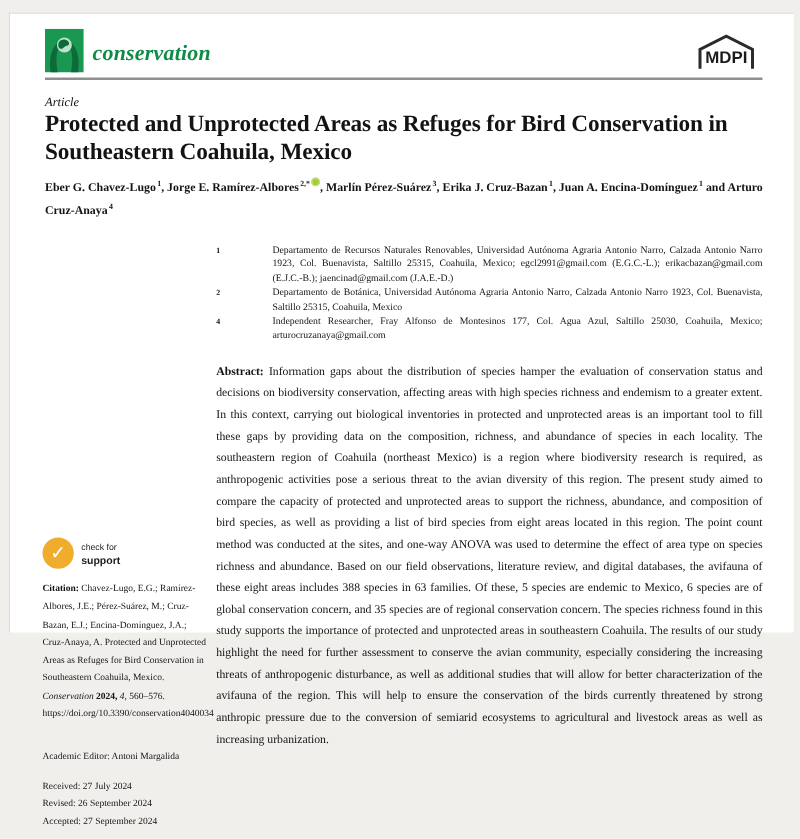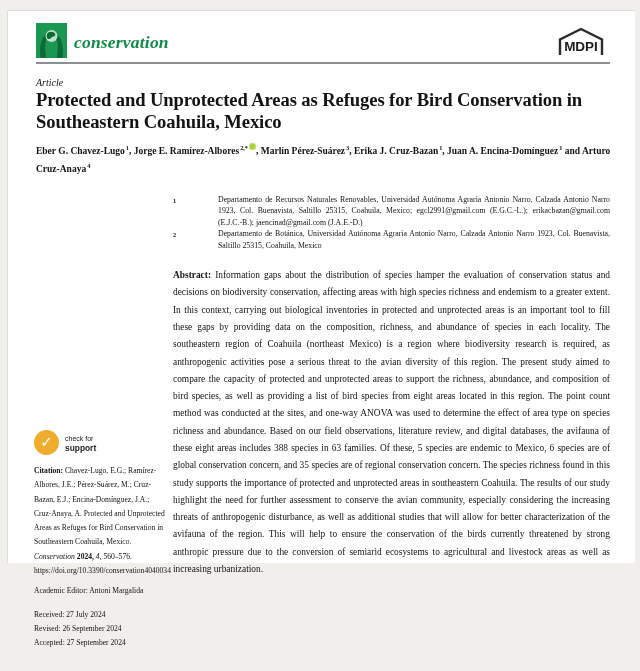--- a/index.html
+++ b/index.html
@@ -4,21 +4,21 @@
 <style>
   * { margin:0; padding:0; box-sizing:border-box; }
   html,body { width:640px; height:671px; overflow:hidden; }
   body {
     background:#f1efec;
     font-family:"Liberation Serif","DejaVu Serif",serif;
     color:#131313;
     position:relative;
   }
   .page {
-    position:absolute; left:7px; top:10px; width:628px; height:553px;
+    position:absolute; left:7px; top:10px; width:628px; height:496px;
     background:#ffffff;
     border-left:1px solid #dedcda; border-top:1px solid #dedcda;
   }
   
   .logo-box { position:absolute; left:28px; top:12px; width:31px; height:35px; }
   .journal-name {
     position:absolute; left:66px; top:21px;
     font-size:17.5px; font-style:italic; font-weight:bold; color:#0e8c46;
     letter-spacing:.2px;
   }
@@ -55,21 +55,21 @@
     width:25px; height:25px; border-radius:50%; background:#f0ad2d;
     color:#fff; font-size:15px; font-weight:bold; line-height:25px; text-align:center;
     font-family:"DejaVu Sans","Liberation Sans",sans-serif;
   }
   .badge-text { margin-left:6px; color:#1c1c1c; line-height:8.5px; padding-top:2px;}
   .badge-line1 { font-size:7px; font-family:"Liberation Sans","DejaVu Sans",sans-serif; }
   .badge-line2 { font-size:8.4px; font-weight:bold; font-family:"Liberation Sans","DejaVu Sans",sans-serif; }
   .citation { margin-top:9px; line-height:14.3px; }
   .citation .ital { font-style:italic; }
   .citation .bold { font-weight:bold; }
-  .academic-editor { margin-top:6px; line-height:14.3px; }
+  .academic-editor { margin-top:20px; line-height:14.3px; }
   .dates { margin-top:9px; }
   .date-row { line-height:14.3px; }
   svg { display:block; }
 </style>
 </head>
 <body>
 
 <div class="page">
 
   <div class="logo-box">
@@ -97,20 +97,24 @@
   <div class="main-col">
     <div id="affiliations">
         <div class="aff-row">
           <div class="aff-marker">1</div>
           <div class="aff-text">Departamento de Recursos Naturales Renovables, Universidad Autónoma Agraria Antonio Narro, Calzada Antonio Narro 1923, Col. Buenavista, Saltillo 25315, Coahuila, Mexico; egcl2991@gmail.com (E.G.C.-L.); erikacbazan@gmail.com (E.J.C.-B.); jaencinad@gmail.com (J.A.E.-D.)</div>
         </div>
         <div class="aff-row">
           <div class="aff-marker">2</div>
           <div class="aff-text">Departamento de Botánica, Universidad Autónoma Agraria Antonio Narro, Calzada Antonio Narro 1923, Col. Buenavista, Saltillo 25315, Coahuila, Mexico</div>
         </div>
+        <div class="aff-row">
+          <div class="aff-marker">4</div>
+          <div class="aff-text">Independent Researcher, Fray Alfonso de Montesinos 177, Col. Agua Azul, Saltillo 25030, Coahuila, Mexico; arturocruzanaya@gmail.com</div>
+        </div>
       </div>
 
     <p class="abstract"><b>Abstract:</b> <span>Information gaps about the distribution of species hamper the evaluation of conservation status and decisions on biodiversity conservation, affecting areas with high species richness and endemism to a greater extent. In this context, carrying out biological inventories in protected and unprotected areas is an important tool to fill these gaps by providing data on the composition, richness, and abundance of species in each locality. The southeastern region of Coahuila (northeast Mexico) is a region where biodiversity research is required, as anthropogenic activities pose a serious threat to the avian diversity of this region. The present study aimed to compare the capacity of protected and unprotected areas to support the richness, abundance, and composition of bird species, as well as providing a list of bird species from eight areas located in this region. The point count method was conducted at the sites, and one-way ANOVA was used to determine the effect of area type on species richness and abundance. Based on our field observations, literature review, and digital databases, the avifauna of these eight areas includes 388 species in 63 families. Of these, 5 species are endemic to Mexico, 6 species are of global conservation concern, and 35 species are of regional conservation concern. The species richness found in this study supports the importance of protected and unprotected areas in southeastern Coahuila. The results of our study highlight the need for further assessment to conserve the avian community, especially considering the increasing threats of anthropogenic disturbance, as well as additional studies that will allow for better characterization of the avifauna of the region. This will help to ensure the conservation of the birds currently threatened by strong anthropic pressure due to the conversion of semiarid ecosystems to agricultural and livestock areas as well as increasing urbanization.</span></p>
 
 
   </div>
 
   <div class="sidebar">
     <div class="badge">
       <div class="badge-circle">✓</div>

